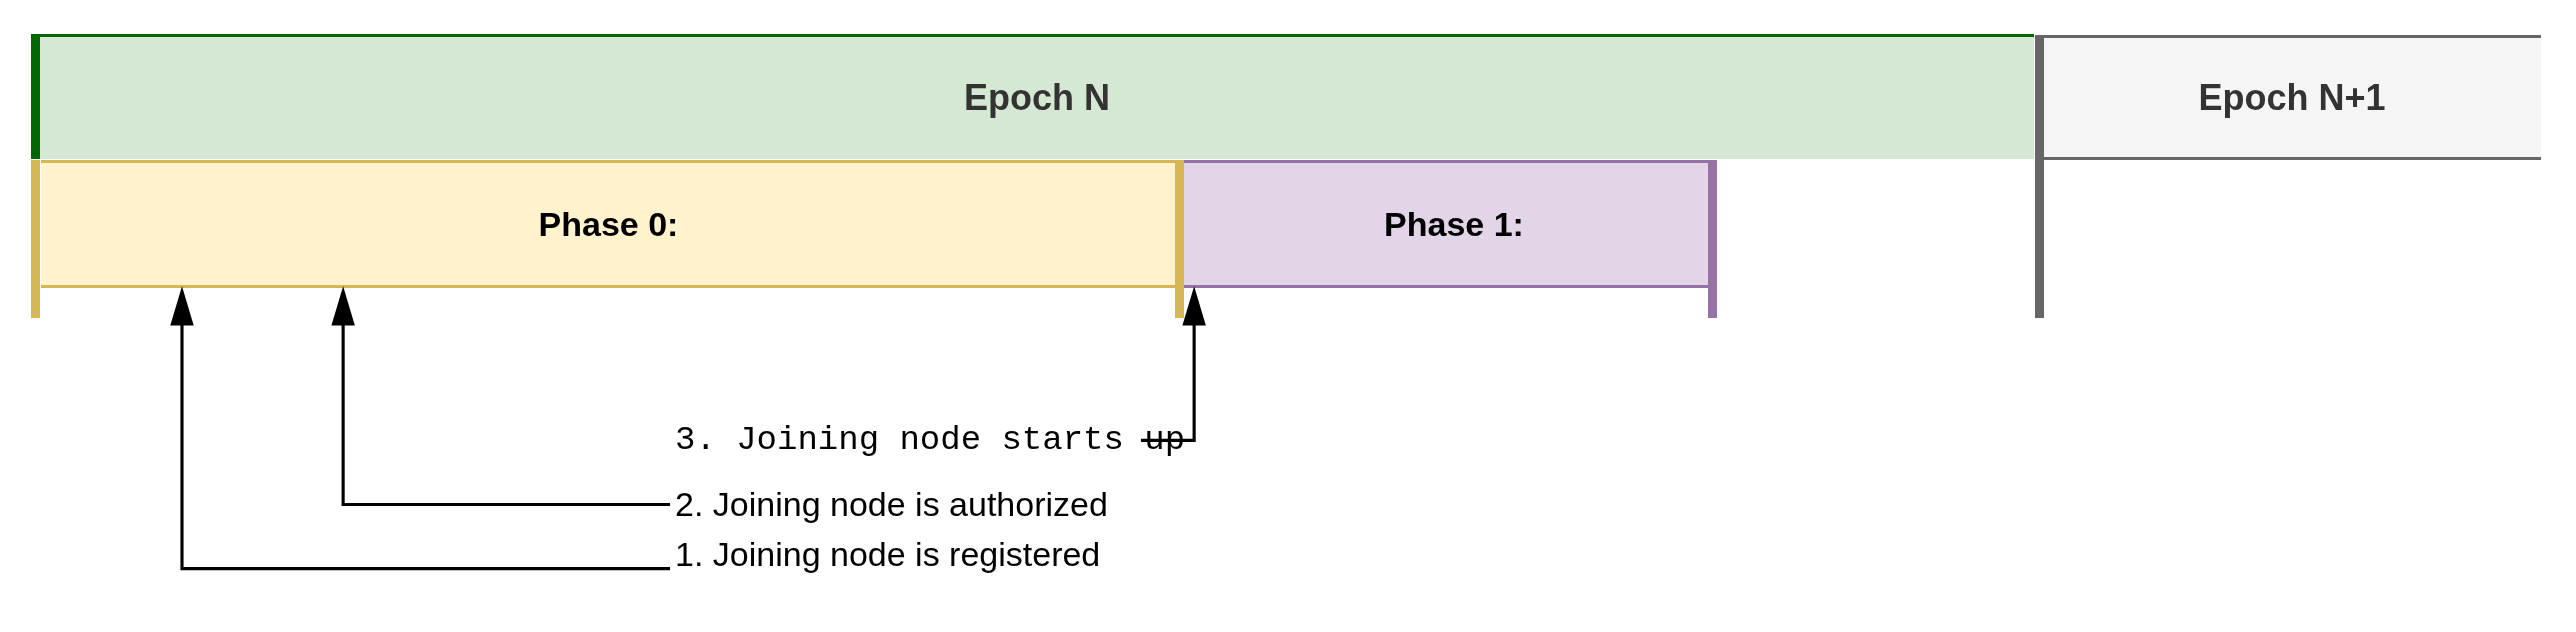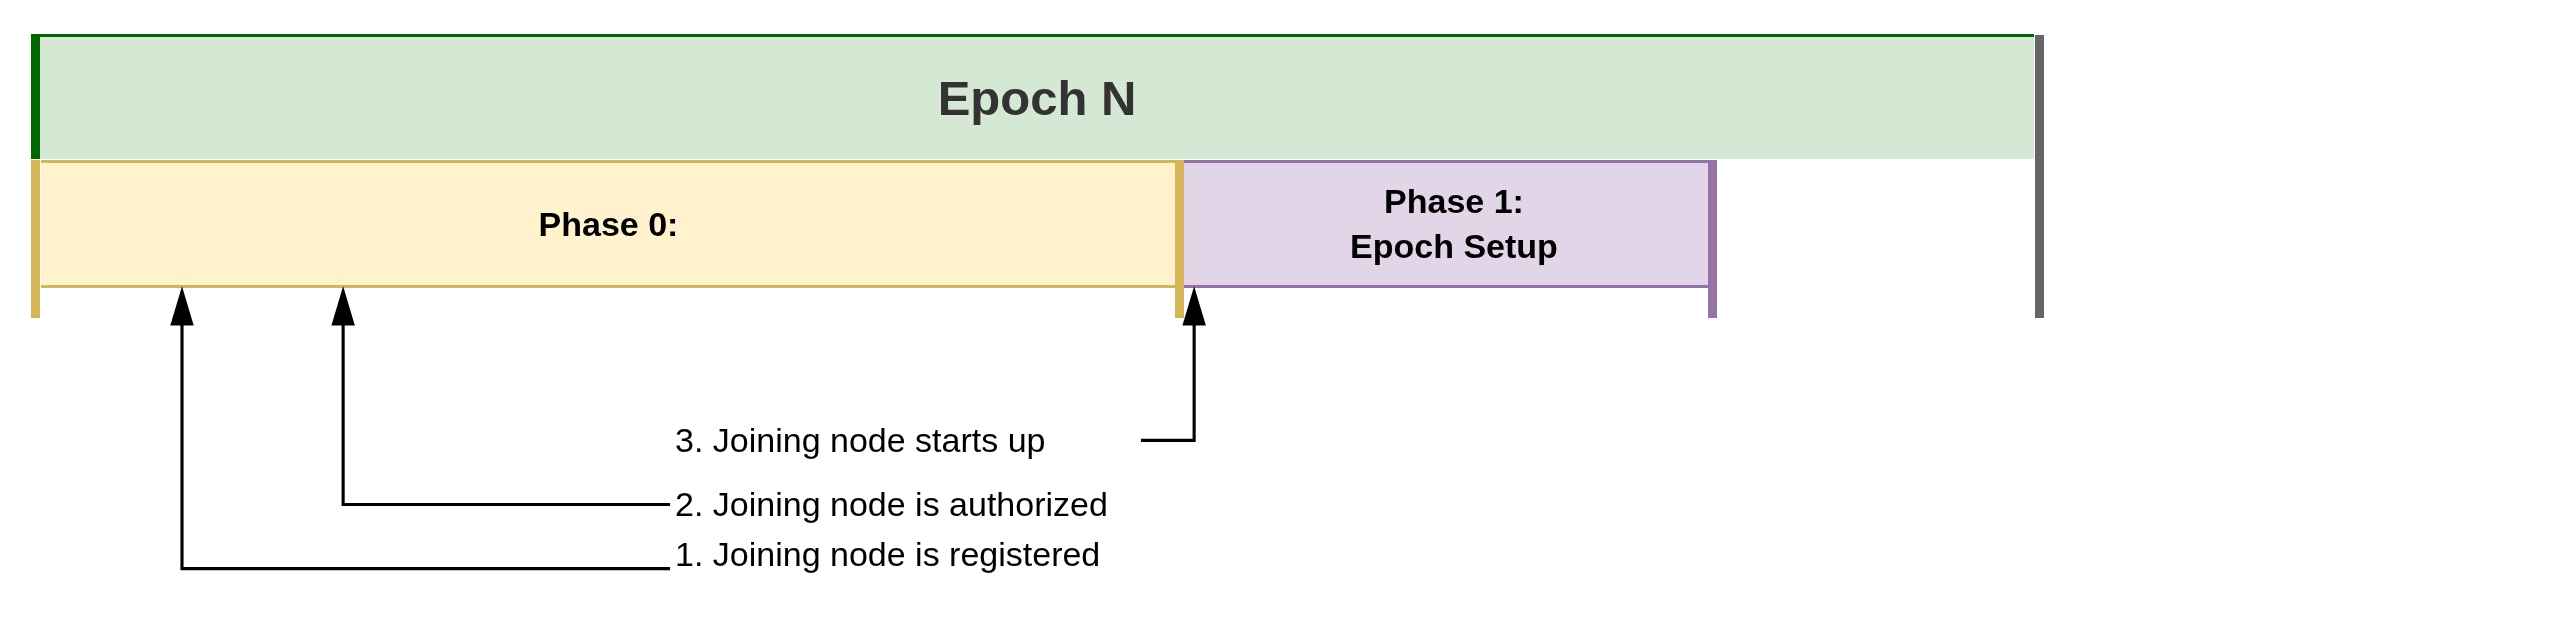--- a/index.html
+++ b/index.html
@@ -29,21 +29,21 @@
 
   
   .epoch-n{
     left:31px;top:34px;width:2003px;height:125px;
     background:var(--green-fill);
     border-top:3.9px solid var(--dark-green);
     border-left:9.4px solid var(--dark-green);
     display:flex;align-items:center;justify-content:center;
   }
   .epoch-label{
-    font-size:49px;font-weight:bold;color:var(--epoch-text);
+    font-size:36px;font-weight:bold;color:var(--epoch-text);
     white-space:nowrap;line-height:1;
   }
 
   
   .epoch-n1{
     left:2043px;top:35px;width:498px;height:125px;
     background:var(--gray-fill);
     border-top:3.9px solid var(--gray);
     border-bottom:3.9px solid var(--gray);
     display:flex;align-items:center;justify-content:center;
@@ -96,41 +96,43 @@
   .arrow-line{stroke:var(--ink);stroke-width:4;fill:none;}
   .arrow-head{fill:var(--ink);stroke:none;}
 
   
   .annotation{
     left:675px;height:47px;line-height:47px;
     font-size:34px;color:var(--ink);white-space:nowrap;
   }
   .a1{top:531px;}
   .a2{top:481px;}
-  .a3{top:417px;}
+  .a3{top:417px;font-family:Liberation Mono, monospace;}
 </style>
 </head>
 <body>
 
 <div class="canvas">
 
   <div class="abs epoch-n">
     <span class="epoch-label">Epoch N</span>
   </div>
 
+  <div class="abs epoch-n1">
+    <span class="epoch-label">Epoch N+1</span>
+  </div>
 
   <div class="abs separator"></div>
 
   <div class="abs phase phase0">
     <span class="phase-line">Phase 0:</span>
   </div>
 
   <div class="abs phase phase1">
     <span class="phase-line">Phase 1:</span>
-    <span class="phase-line">Epoch Setup</span>
   </div>
 
 
   <div class="abs tick tick-left"></div>
   <div class="abs tick tick-p0"></div>
   <div class="abs tick tick-p1"></div>
 
   <svg class="overlay" viewBox="0 0 3292 808" aria-hidden="true">
 
     <path class="arrow-line" d="M 856 727 L 232 727 L 232 412"></path>

